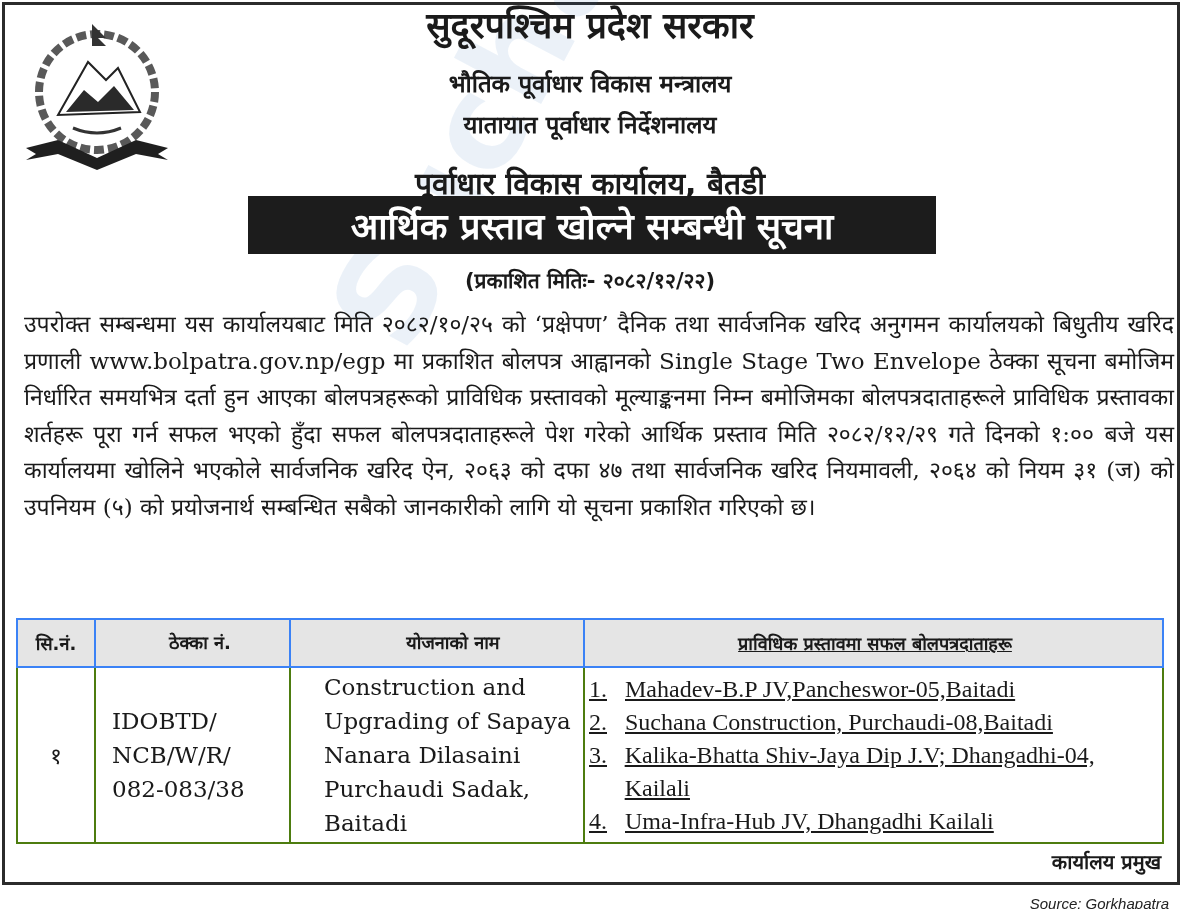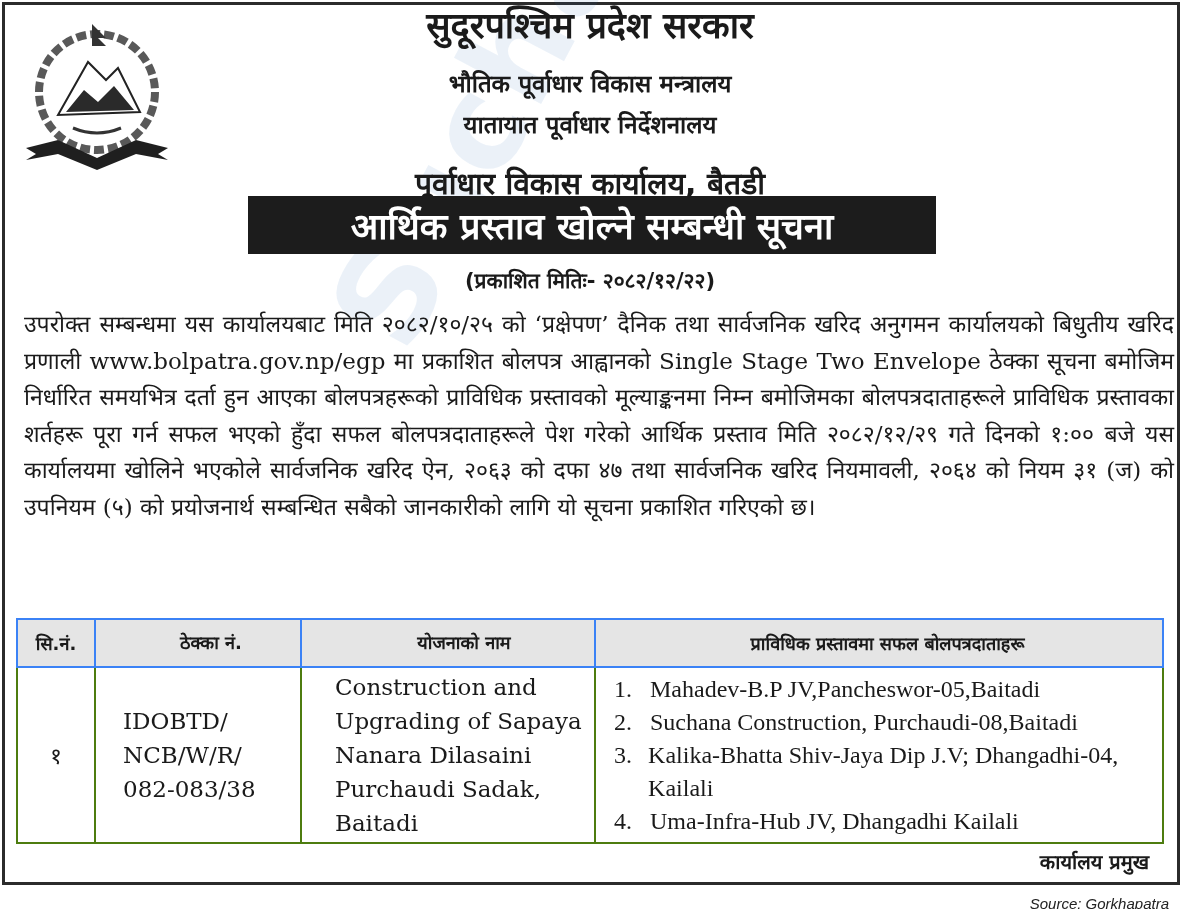--- a/index.html
+++ b/index.html
@@ -35,27 +35,27 @@
   table.results {
     position:absolute; left:16px; top:618px; width:1148px; border-collapse:collapse;
     font-family:"DejaVu Serif", serif;
   }
   table.results th {
     background:#e5e5e5; border:2px solid #3b82f6; height:44px; font-size:18px; font-weight:bold;
     font-family:"DejaVu Sans", sans-serif;
   }
   table.results td { border:2px solid #4d7c0f; vertical-align:middle; font-size:23px; }
   .c-sn { width:74px; text-align:center; }
-  .c-contract { width:176px; padding-left:27px; line-height:34px; }
+  .c-contract { width:176px; padding-left:16px; line-height:34px; }
   .c-project { width:258px; padding-left:33px; line-height:34px; }
-  .c-bidders { padding-left:18px; }
+  .c-bidders { padding-left:4px;text-decoration:underline; }
   .bidders { list-style:none; margin:0; padding:0; font-family:"Liberation Serif", serif; font-size:24px; line-height:33px; }
   .bidders li { display:flex; }
   .bidders .num { width:36px; }
-  .signature { position:absolute; right:32px; top:848px; font-family:"DejaVu Sans", sans-serif; font-size:20px; font-weight:bold; }
+  .signature { position:absolute; right:20px; top:848px; font-family:"DejaVu Sans", sans-serif; font-size:20px; font-weight:bold; }
   .source { position:absolute; right:12px; top:887px; font-family:Liberation Sans, sans-serif; font-style:italic; font-size:15px; color:#222;margin-top:8px; }
 </style>
 </head>
 <body>
 
 <div class="frame"></div>
 <div class="watermark">Suchana</div>
 
 <svg class="emblem" viewBox="0 0 158 152">
   <g fill="none" stroke="#222" stroke-width="2">

